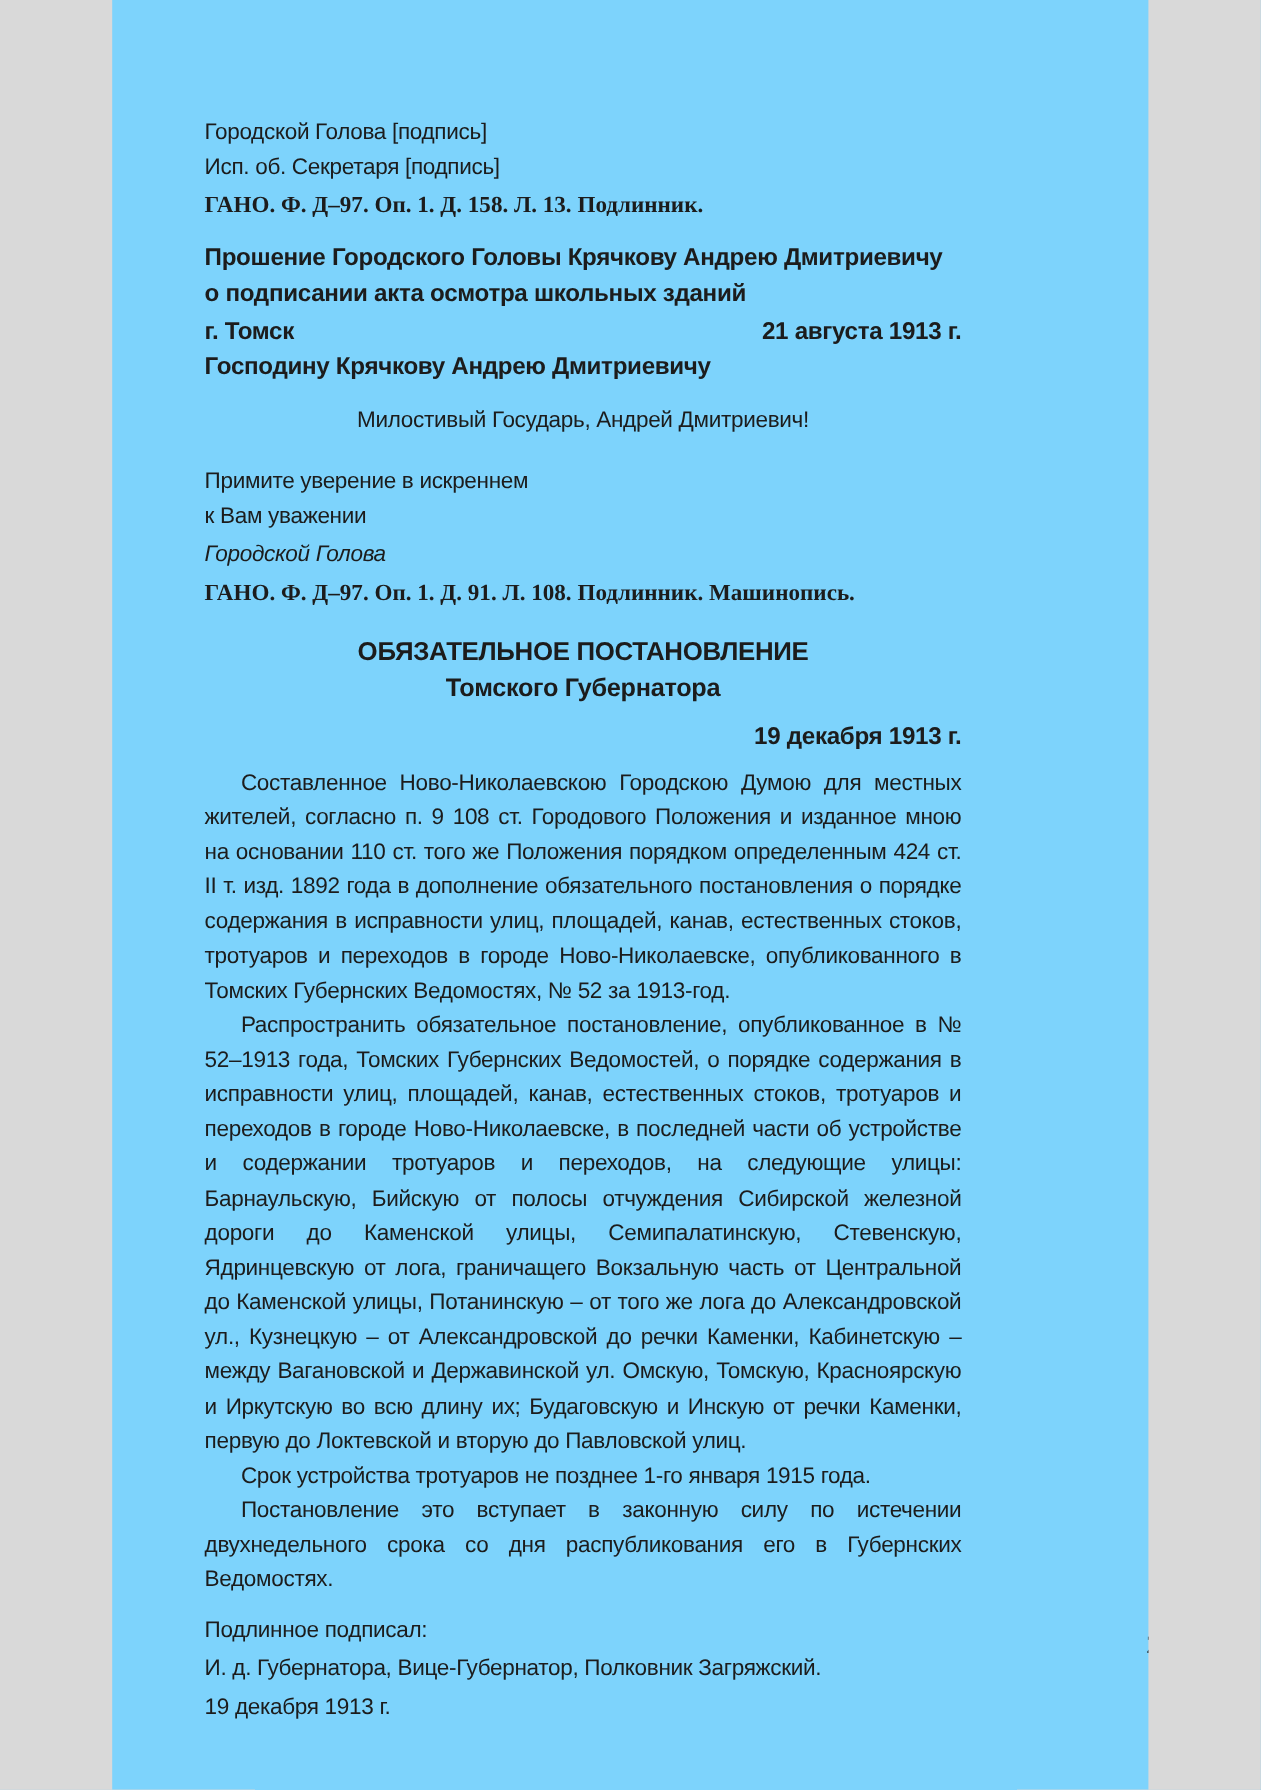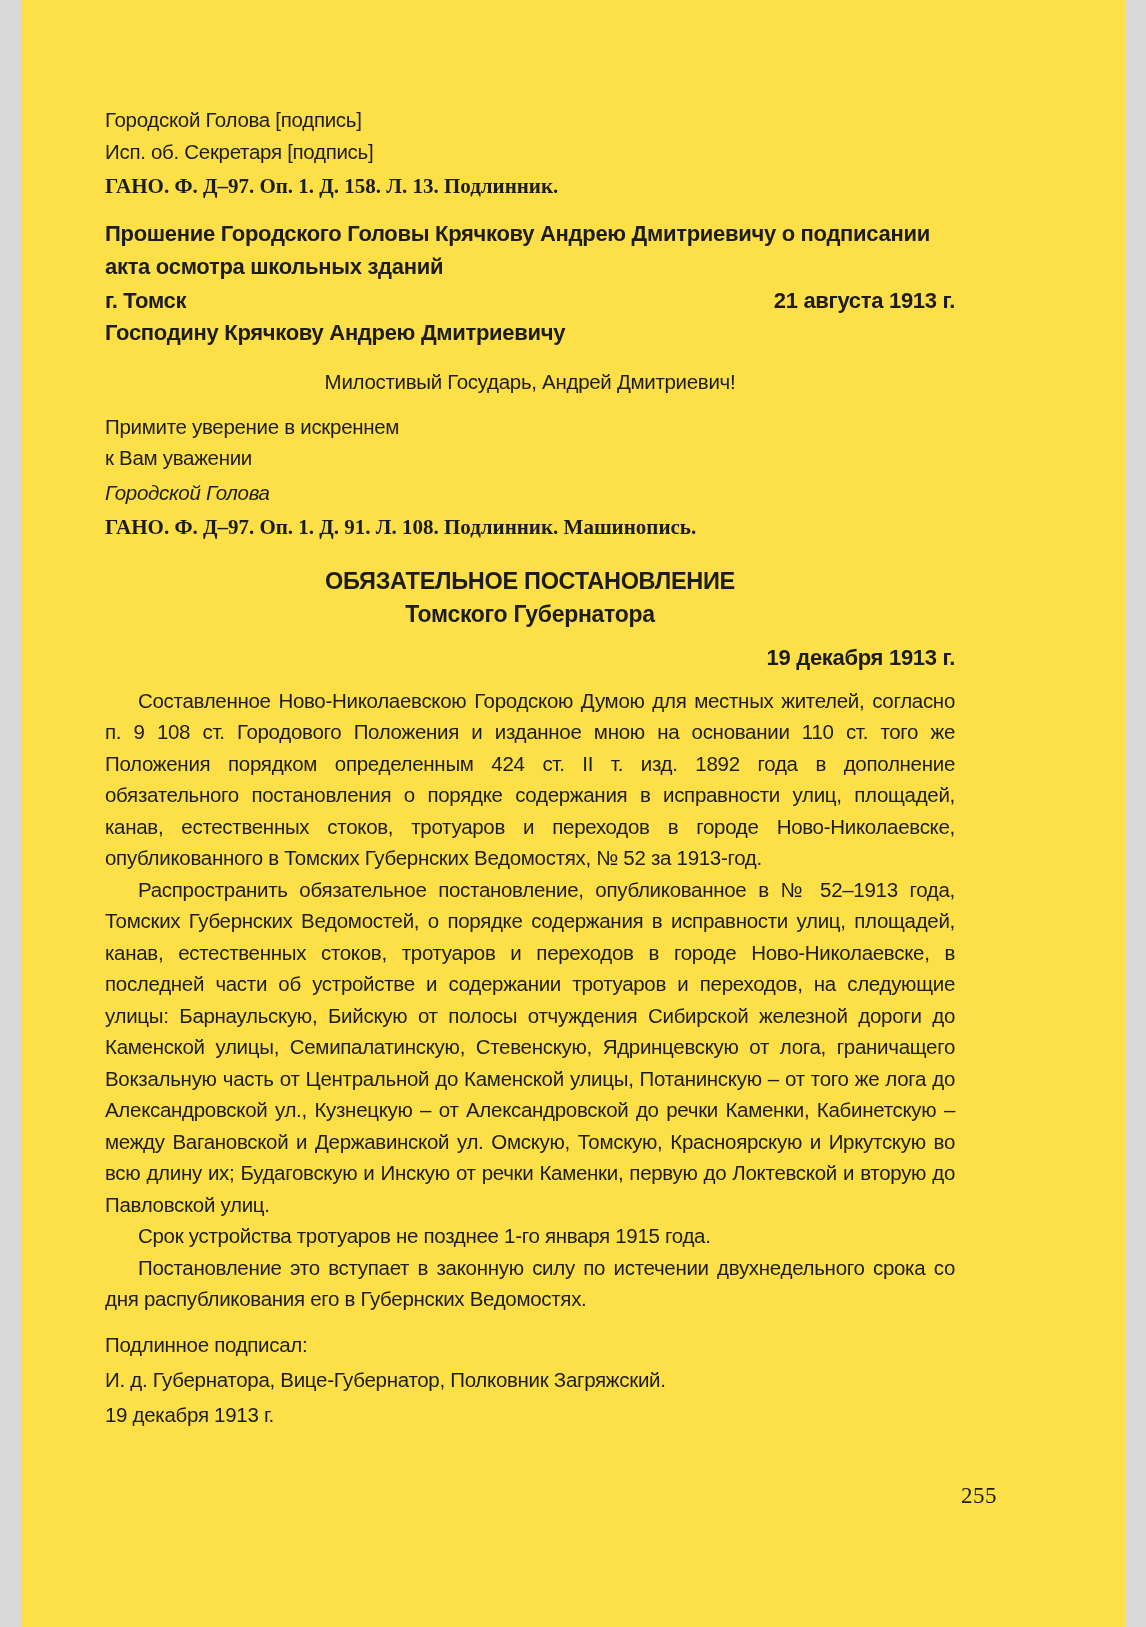--- a/index.html
+++ b/index.html
@@ -1,22 +1,22 @@
 <!DOCTYPE html>
 <html lang="ru"><head>
 <meta charset="utf-8">
 <style>
   * { margin: 0; padding: 0; box-sizing: border-box; }
   html, body { background: #d9d9d9; }
   .page {
     position: relative;
-    width: 1104px;
+    width: 942px;
     height: 1627px;
     margin: 0 auto;
-    background: #fde047;
+    background: #7dd3fc;
     color: #1c1c1c;
     font-family: "Liberation Sans", sans-serif;
     font-size: 20.5px;
     letter-spacing: -0.3px;
     line-height: 31.5px;
     padding: 104px 170px 4px 84px;
     overflow: hidden;
   }
   .sans { font-family: "Liberation Sans", sans-serif; }
   .serif { font-family: "Liberation Serif", "DejaVu Serif", serif; letter-spacing: 0; }
@@ -40,21 +40,21 @@
     line-height: 32px;
   }
   .salutation {
     text-align: center;
     margin-top: 17px;
   }
   .para {
     text-align: justify;
     text-indent: 33px;
   }
-  .closing-block { margin-top: 13px; }
+  .closing-block { margin-top: 24px; }
   .signature-role { margin-top: 3px; font-style: italic; }
   .archive-ref {
     font-size: 21px;
     line-height: 32px;
     margin-top: 3px;
     font-weight: bold;
   }
   .margin-note {
     font-size: 20px;
     line-height: 31px;

